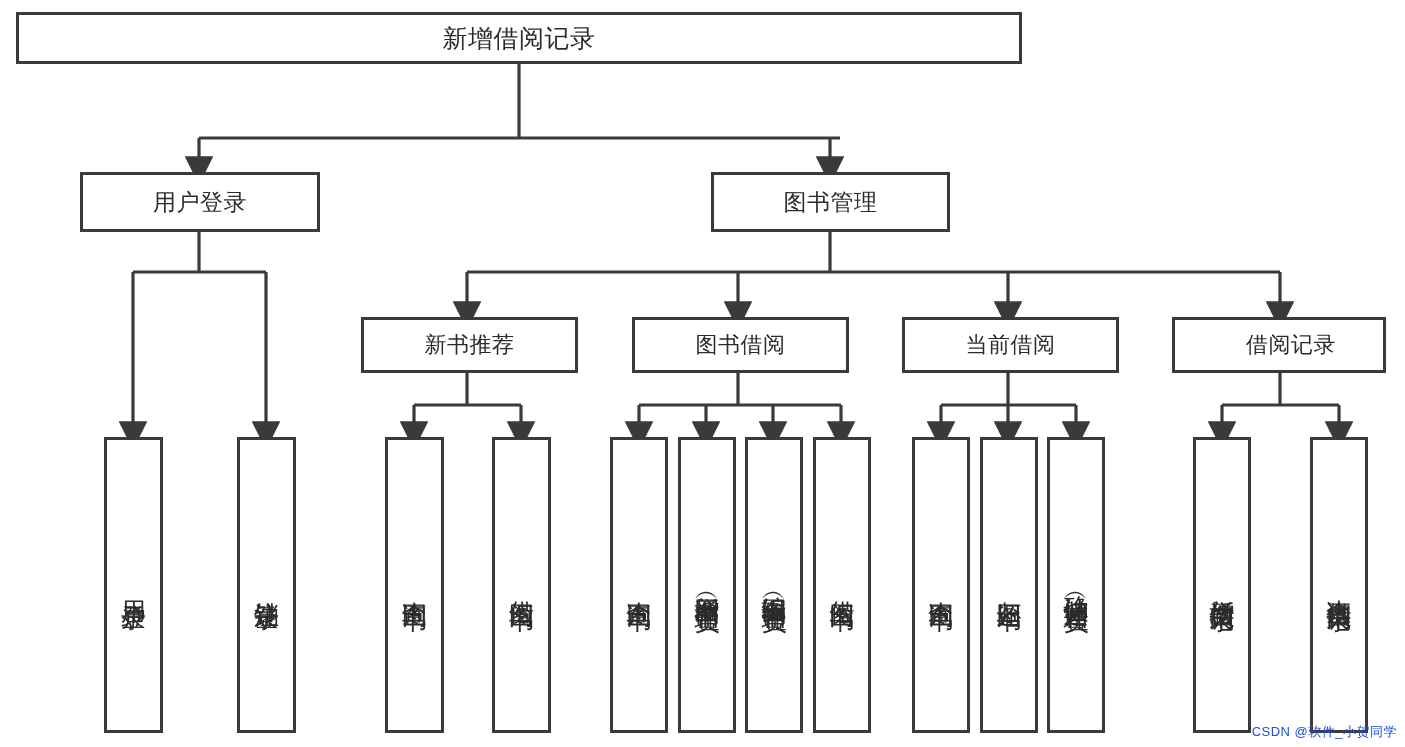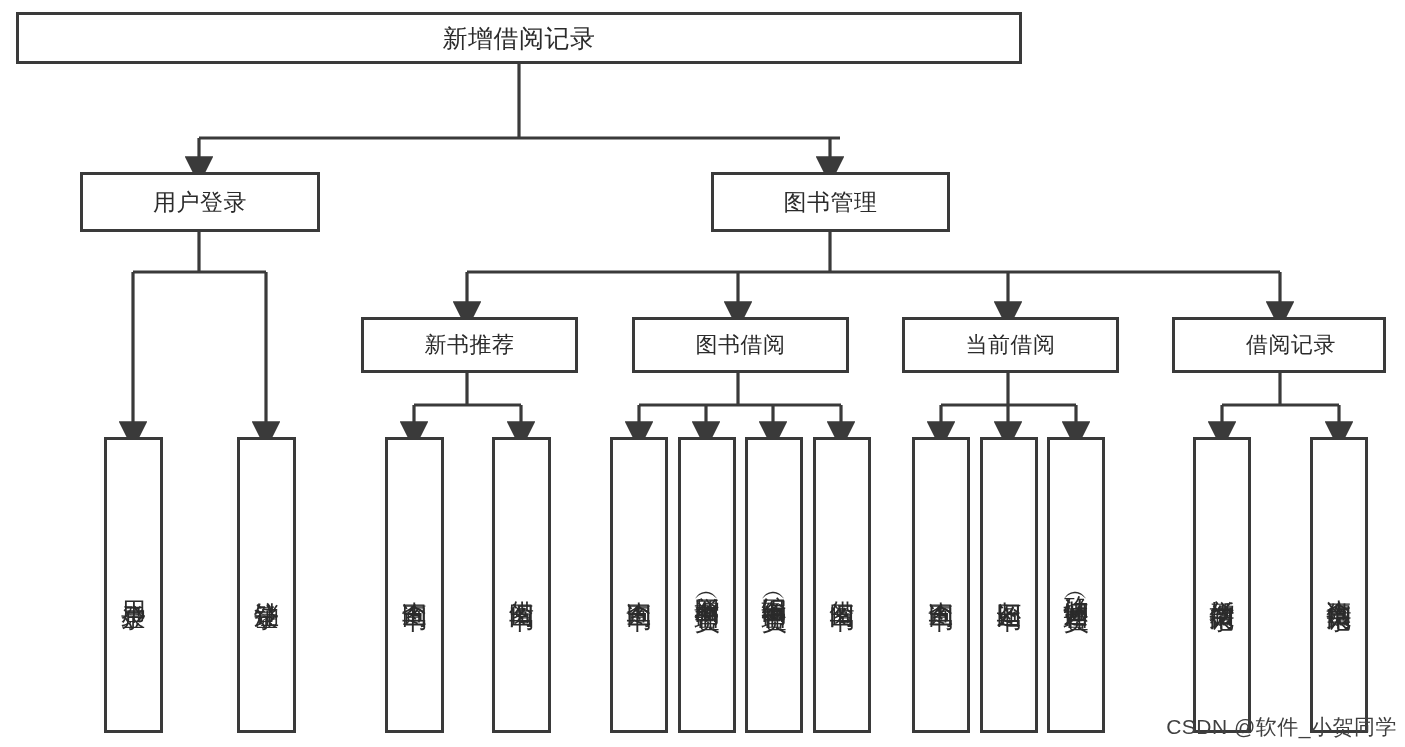--- a/index.html
+++ b/index.html
@@ -53,22 +53,22 @@
     text-orientation: upright;
     font-size: 25px;
     line-height: 1.08;
     letter-spacing: 2px;
     white-space: nowrap;
   }
   #watermark {
     position: absolute;
     right: 8px;
     bottom: 6px;
-    font-size: 21px;
-    color: #404040;
+    font-size: 13px;
+    color: #1d4ed8;
     letter-spacing: 0.5px;
     z-index: 5;
     user-select: none;
   }
 </style>
 </head>
 <body>
 
 <div id="canvas">
 

